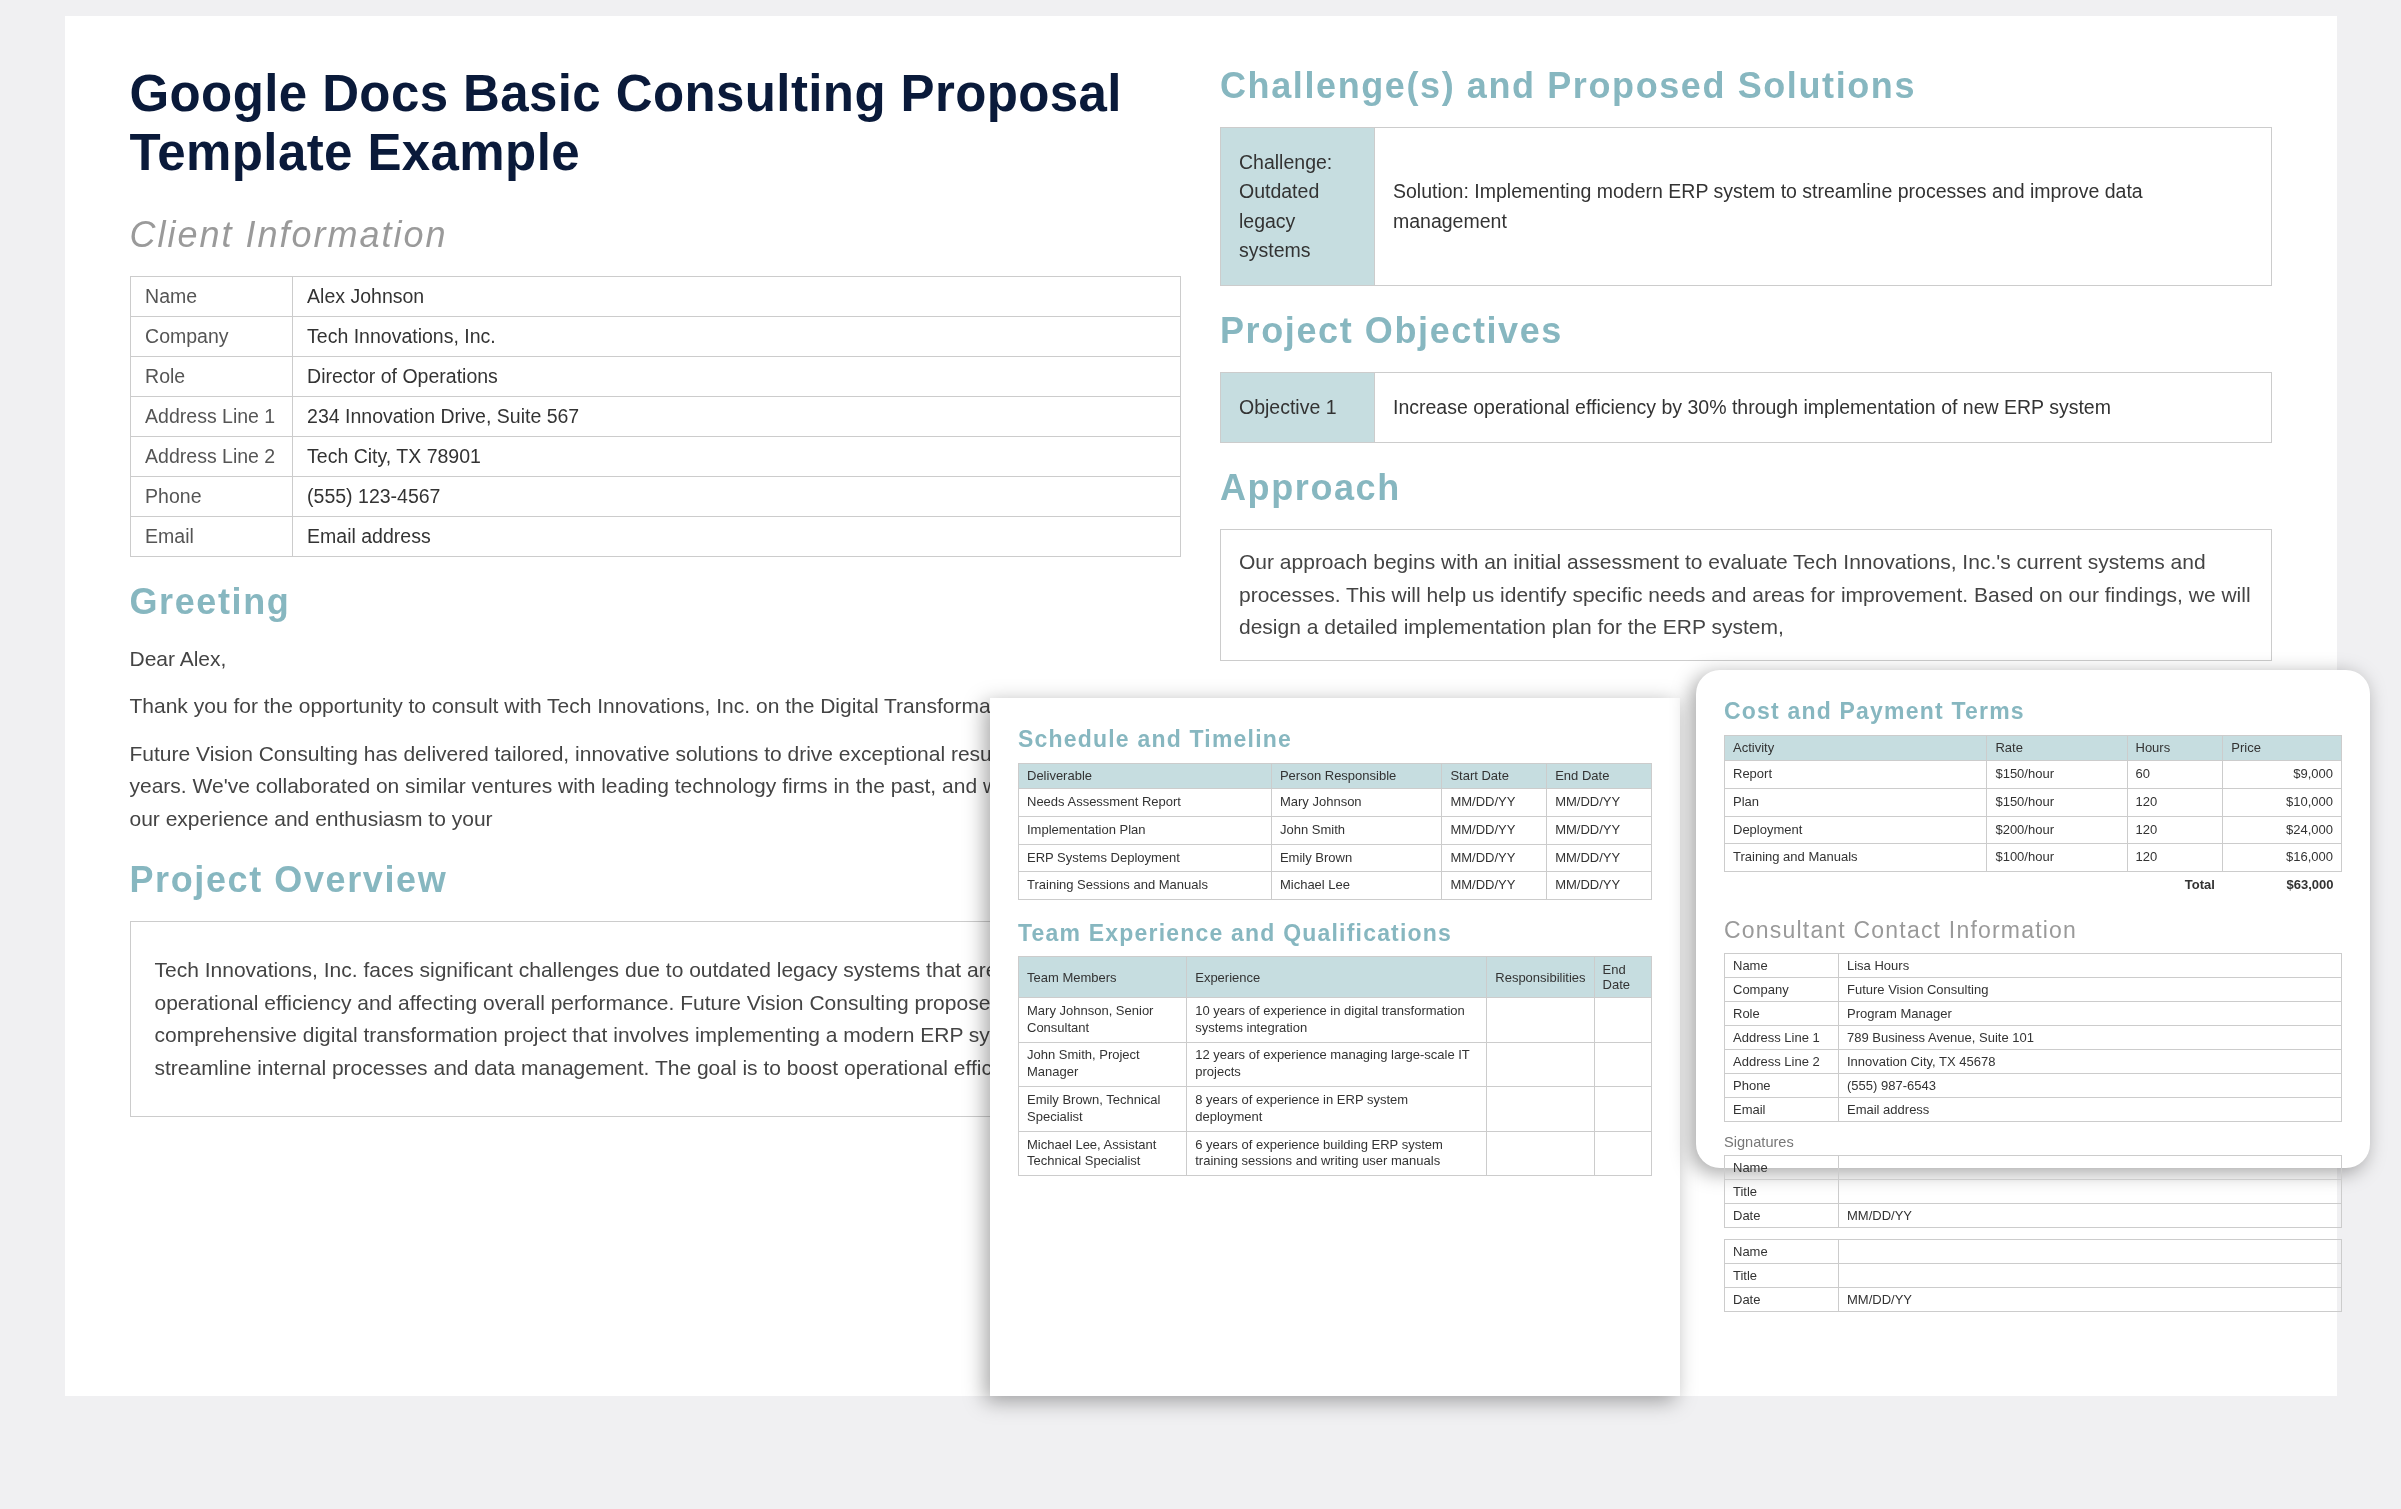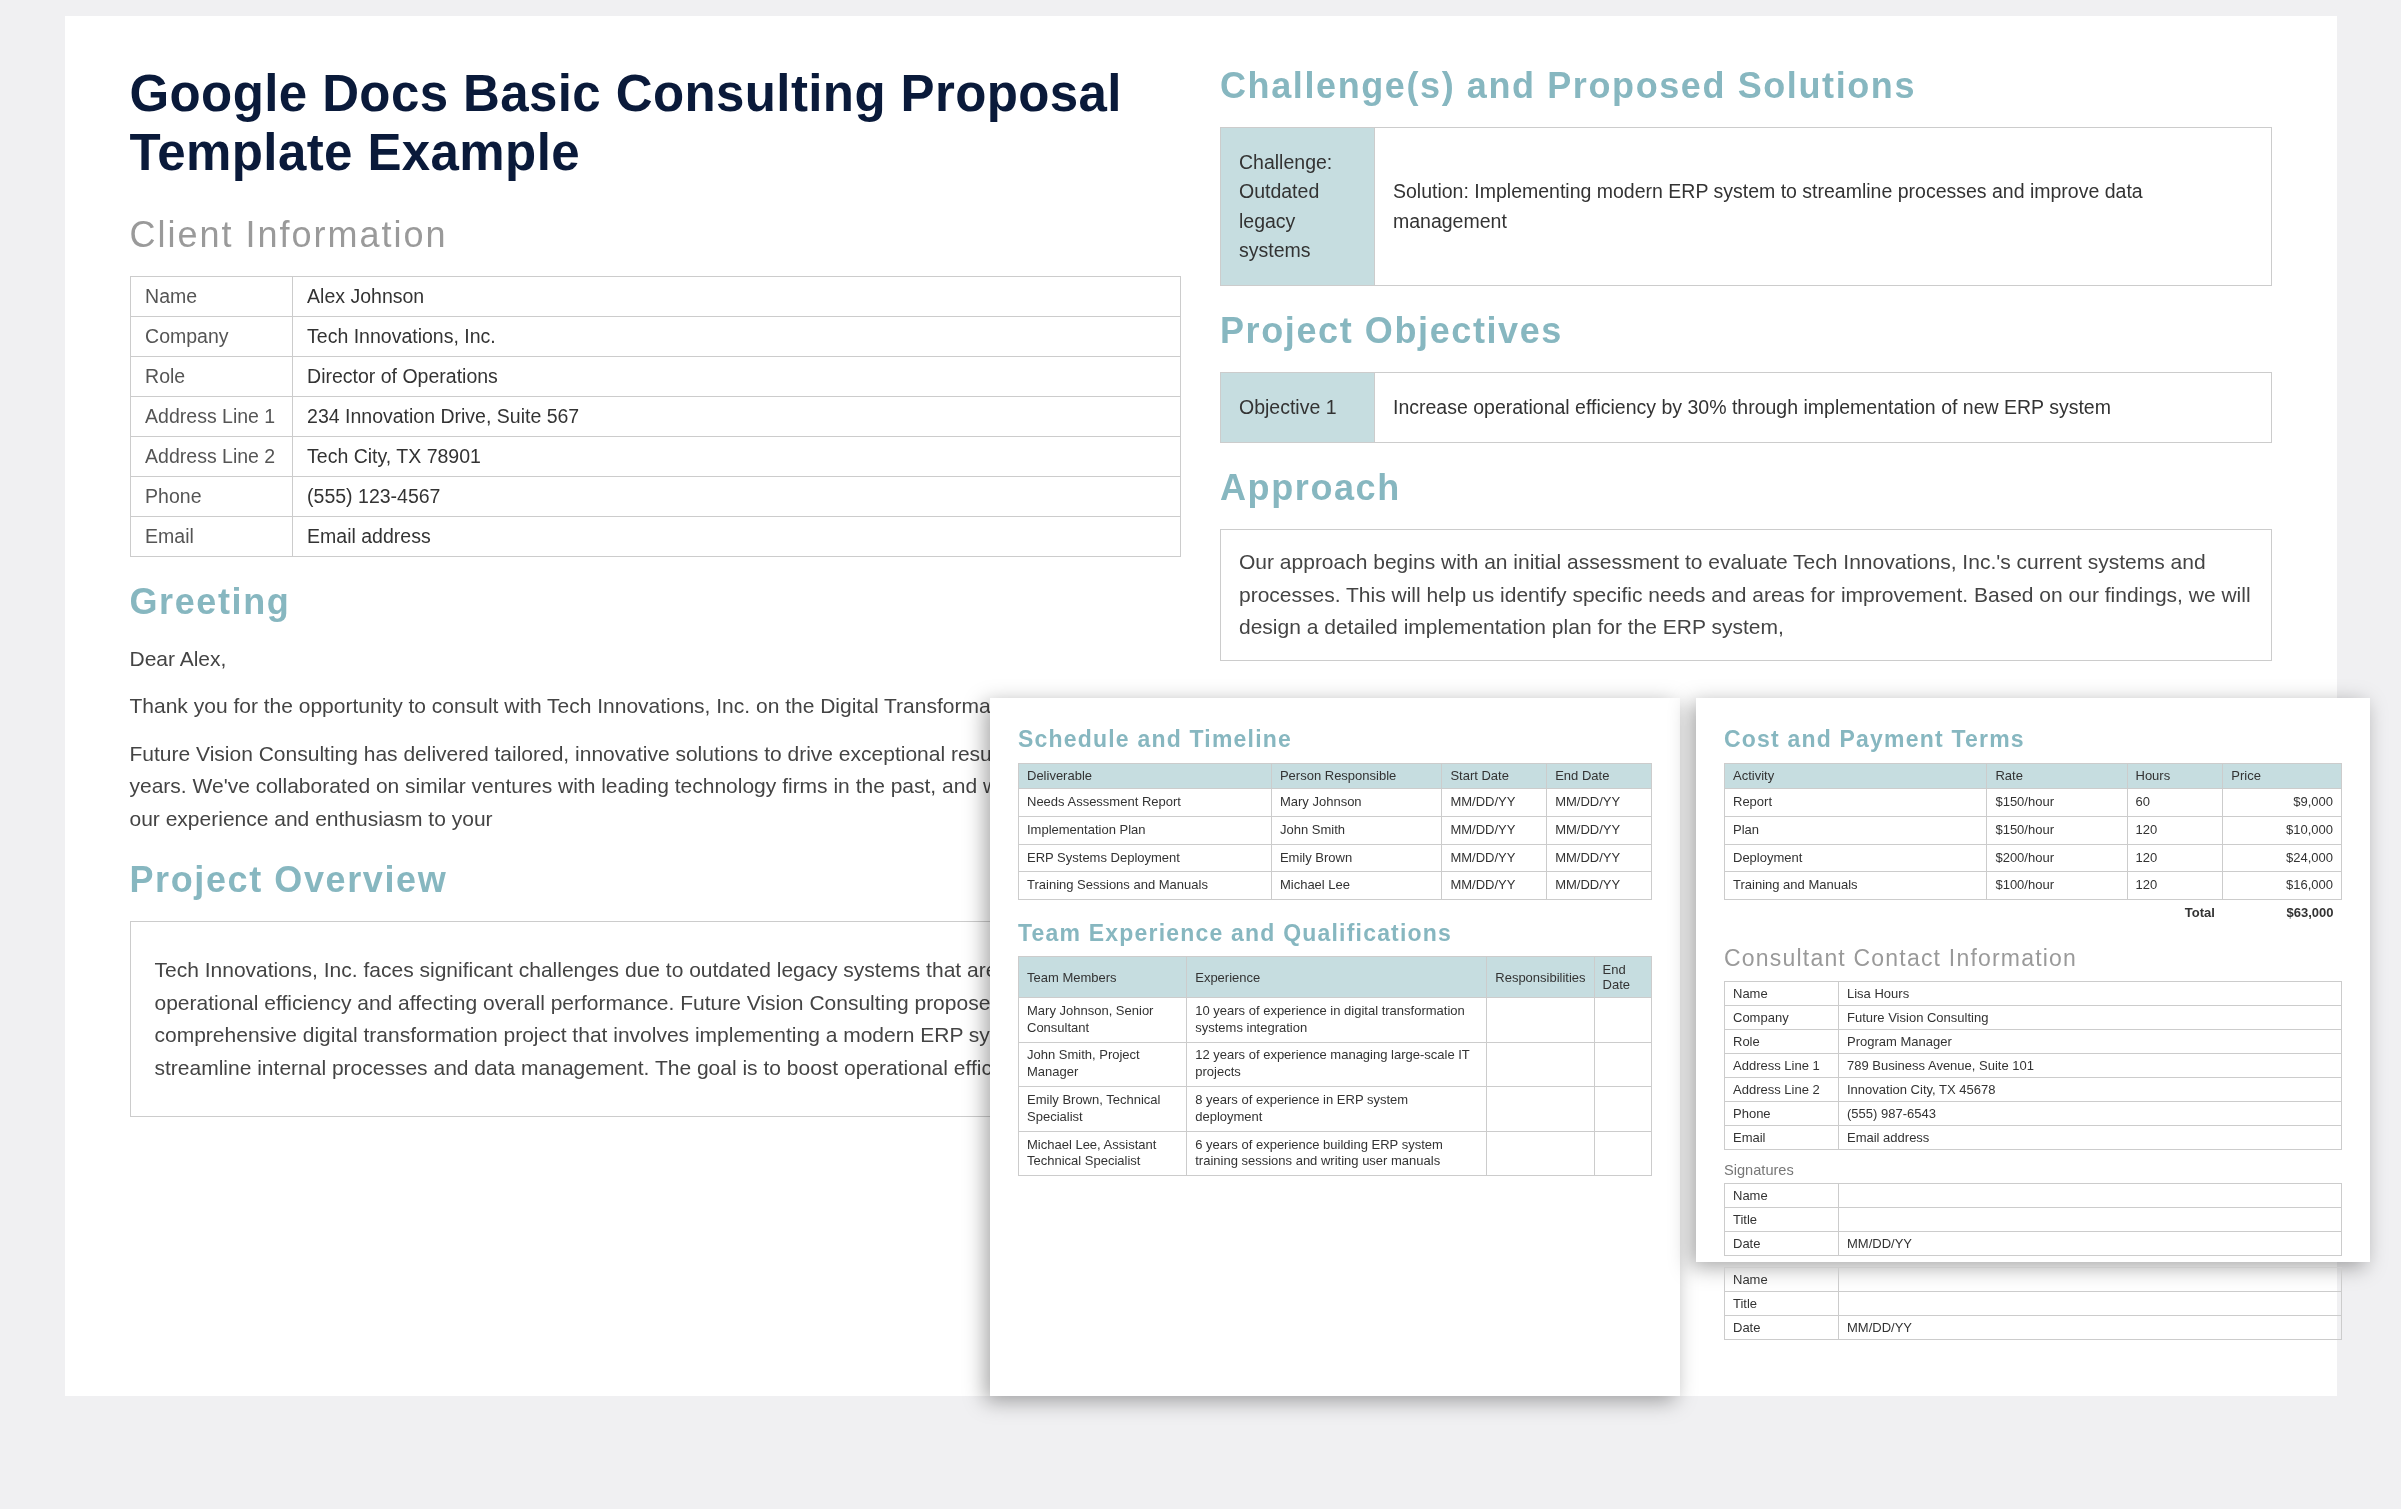--- a/index.html
+++ b/index.html
@@ -1,34 +1,34 @@
 <!DOCTYPE html>
 <html style="font-size:13px"><head>
 <meta charset="utf-8">
 <style>
   * { box-sizing: border-box; margin: 0; padding: 0; }
   body { background: #f0f0f2; font-family: "Century Gothic", "Futura", "Avenir", Arial, sans-serif; color: #333; padding: 16px; width: 2401px; height: 1510px; position: relative; }
   .page { background: #fff; padding: 49px 65px; }
   .main-page { width: 2272px; height: 1380px; margin: 0 auto; display: flex; gap: 39px; }
   .col { flex: 1; min-width: 0; }
   .title { font-size: 51px; font-weight: 700; color: #0a1a3a; letter-spacing: 0.4px; margin-bottom: 32px; line-height: 1.15; }
-  .section-h-grey { font-size: 36px; font-weight: 400; color: #9a9a9a; letter-spacing: 2px; margin: 20px 0 20px; }
+  .section-h-grey { font-size: 36px; font-weight: 400; color: #9a9a9a; letter-spacing: 2px; margin: 20px 0 20px; font-style: italic; }
   .section-h-blue { font-size: 36px; font-weight: 600; color: #87b7c0; letter-spacing: 1.6px; margin: 24px 0 20px; }
   .body-text { font-size: 21px; color: #444; line-height: 1.55; margin: 0 0 14.6px; }
   table { width: 100%; border-collapse: collapse; }
   .kv-table td, .kv-table th { border: 0.8px solid #ccc; padding: 8px 14.6px; font-size: 19.5px; text-align: left; vertical-align: middle; font-weight: 400; }
   .kv-table td:first-child { width: 162px; color: #555; }
   .boxed { border: 0.8px solid #ccc; padding: 32px 24px; }
   .two-col-table td { border: 0.8px solid #ccc; padding: 20px 18px; font-size: 19.5px; line-height: 1.5; vertical-align: middle; }
   .two-col-table td.shaded { background: #c6dde0; width: 154px; }
 
   
   .overlay { position: absolute; background: #fff; box-shadow: -4.9px 4.9px 20px rgba(0,0,0,0.35); padding: 23px 28px 28px; }
   .ov1 { left: 990px; top: 698px; width: 690px; height: 698px; }
-  .ov2 { left: 1696px; top: 698px; width: 674px; height: 564px; }
+  .ov2 { left: 1696px; top: 670px; width: 674px; height: 498px; border-radius: 24px; }
   .ov-h-blue { font-size: 23px; font-weight: 600; color: #87b7c0; letter-spacing: 1.2px; margin: 4.9px 0 9.7px; }
   .ov-h-grey { font-size: 23px; font-weight: 400; color: #9a9a9a; letter-spacing: 1.2px; margin: 4.9px 0 9.7px; }
   .mini-table { width: 100%; border-collapse: collapse; }
   .mini-table th { background: #c6dde0; font-weight: 400; font-size: 13px; text-align: left; padding: 4.9px 8px; border: 0.8px solid #ccc; }
   .mini-table td { font-size: 13px; padding: 4.9px 8px; border: 0.8px solid #ccc; vertical-align: top; line-height: 1.3; }
   .mini-kv td { font-size: 13px; padding: 4px 8px; border: 0.8px solid #ccc; }
   .mini-kv td:first-child { width: 114px; }
   .right { text-align: right; }
   .sig-label { font-size: 14.6px; color: #777; margin: 11.4px 0 4.9px; }
 </style>

